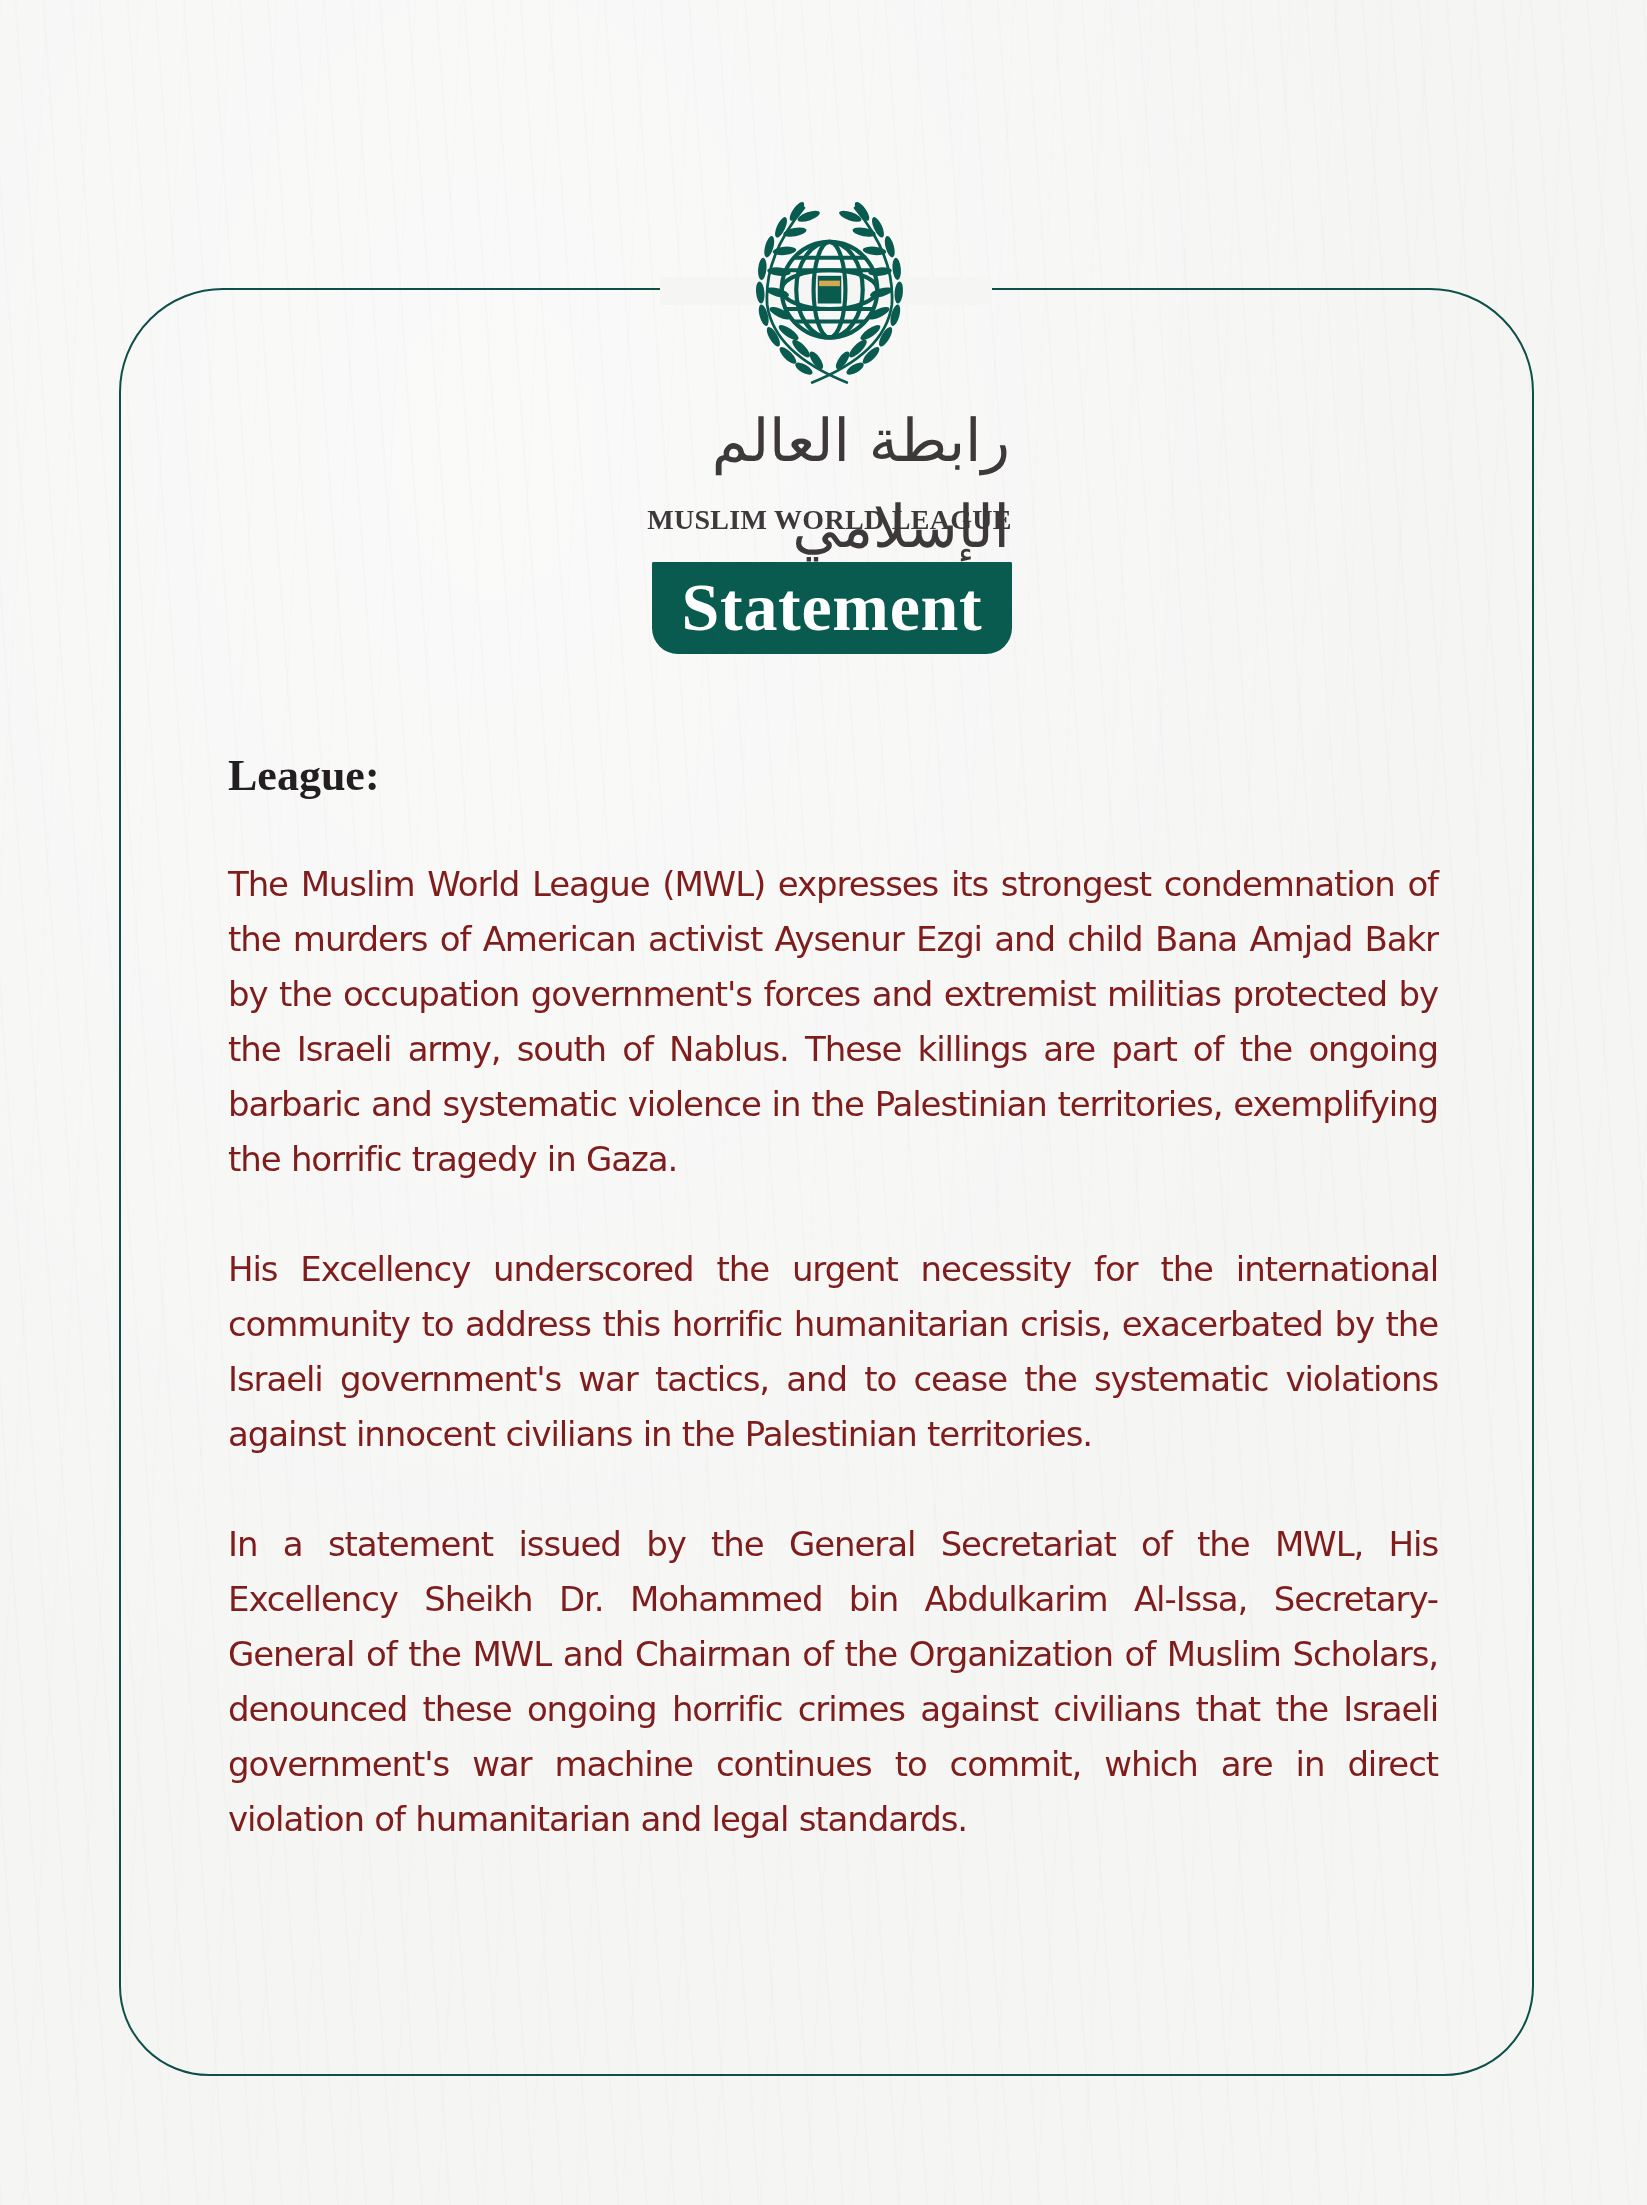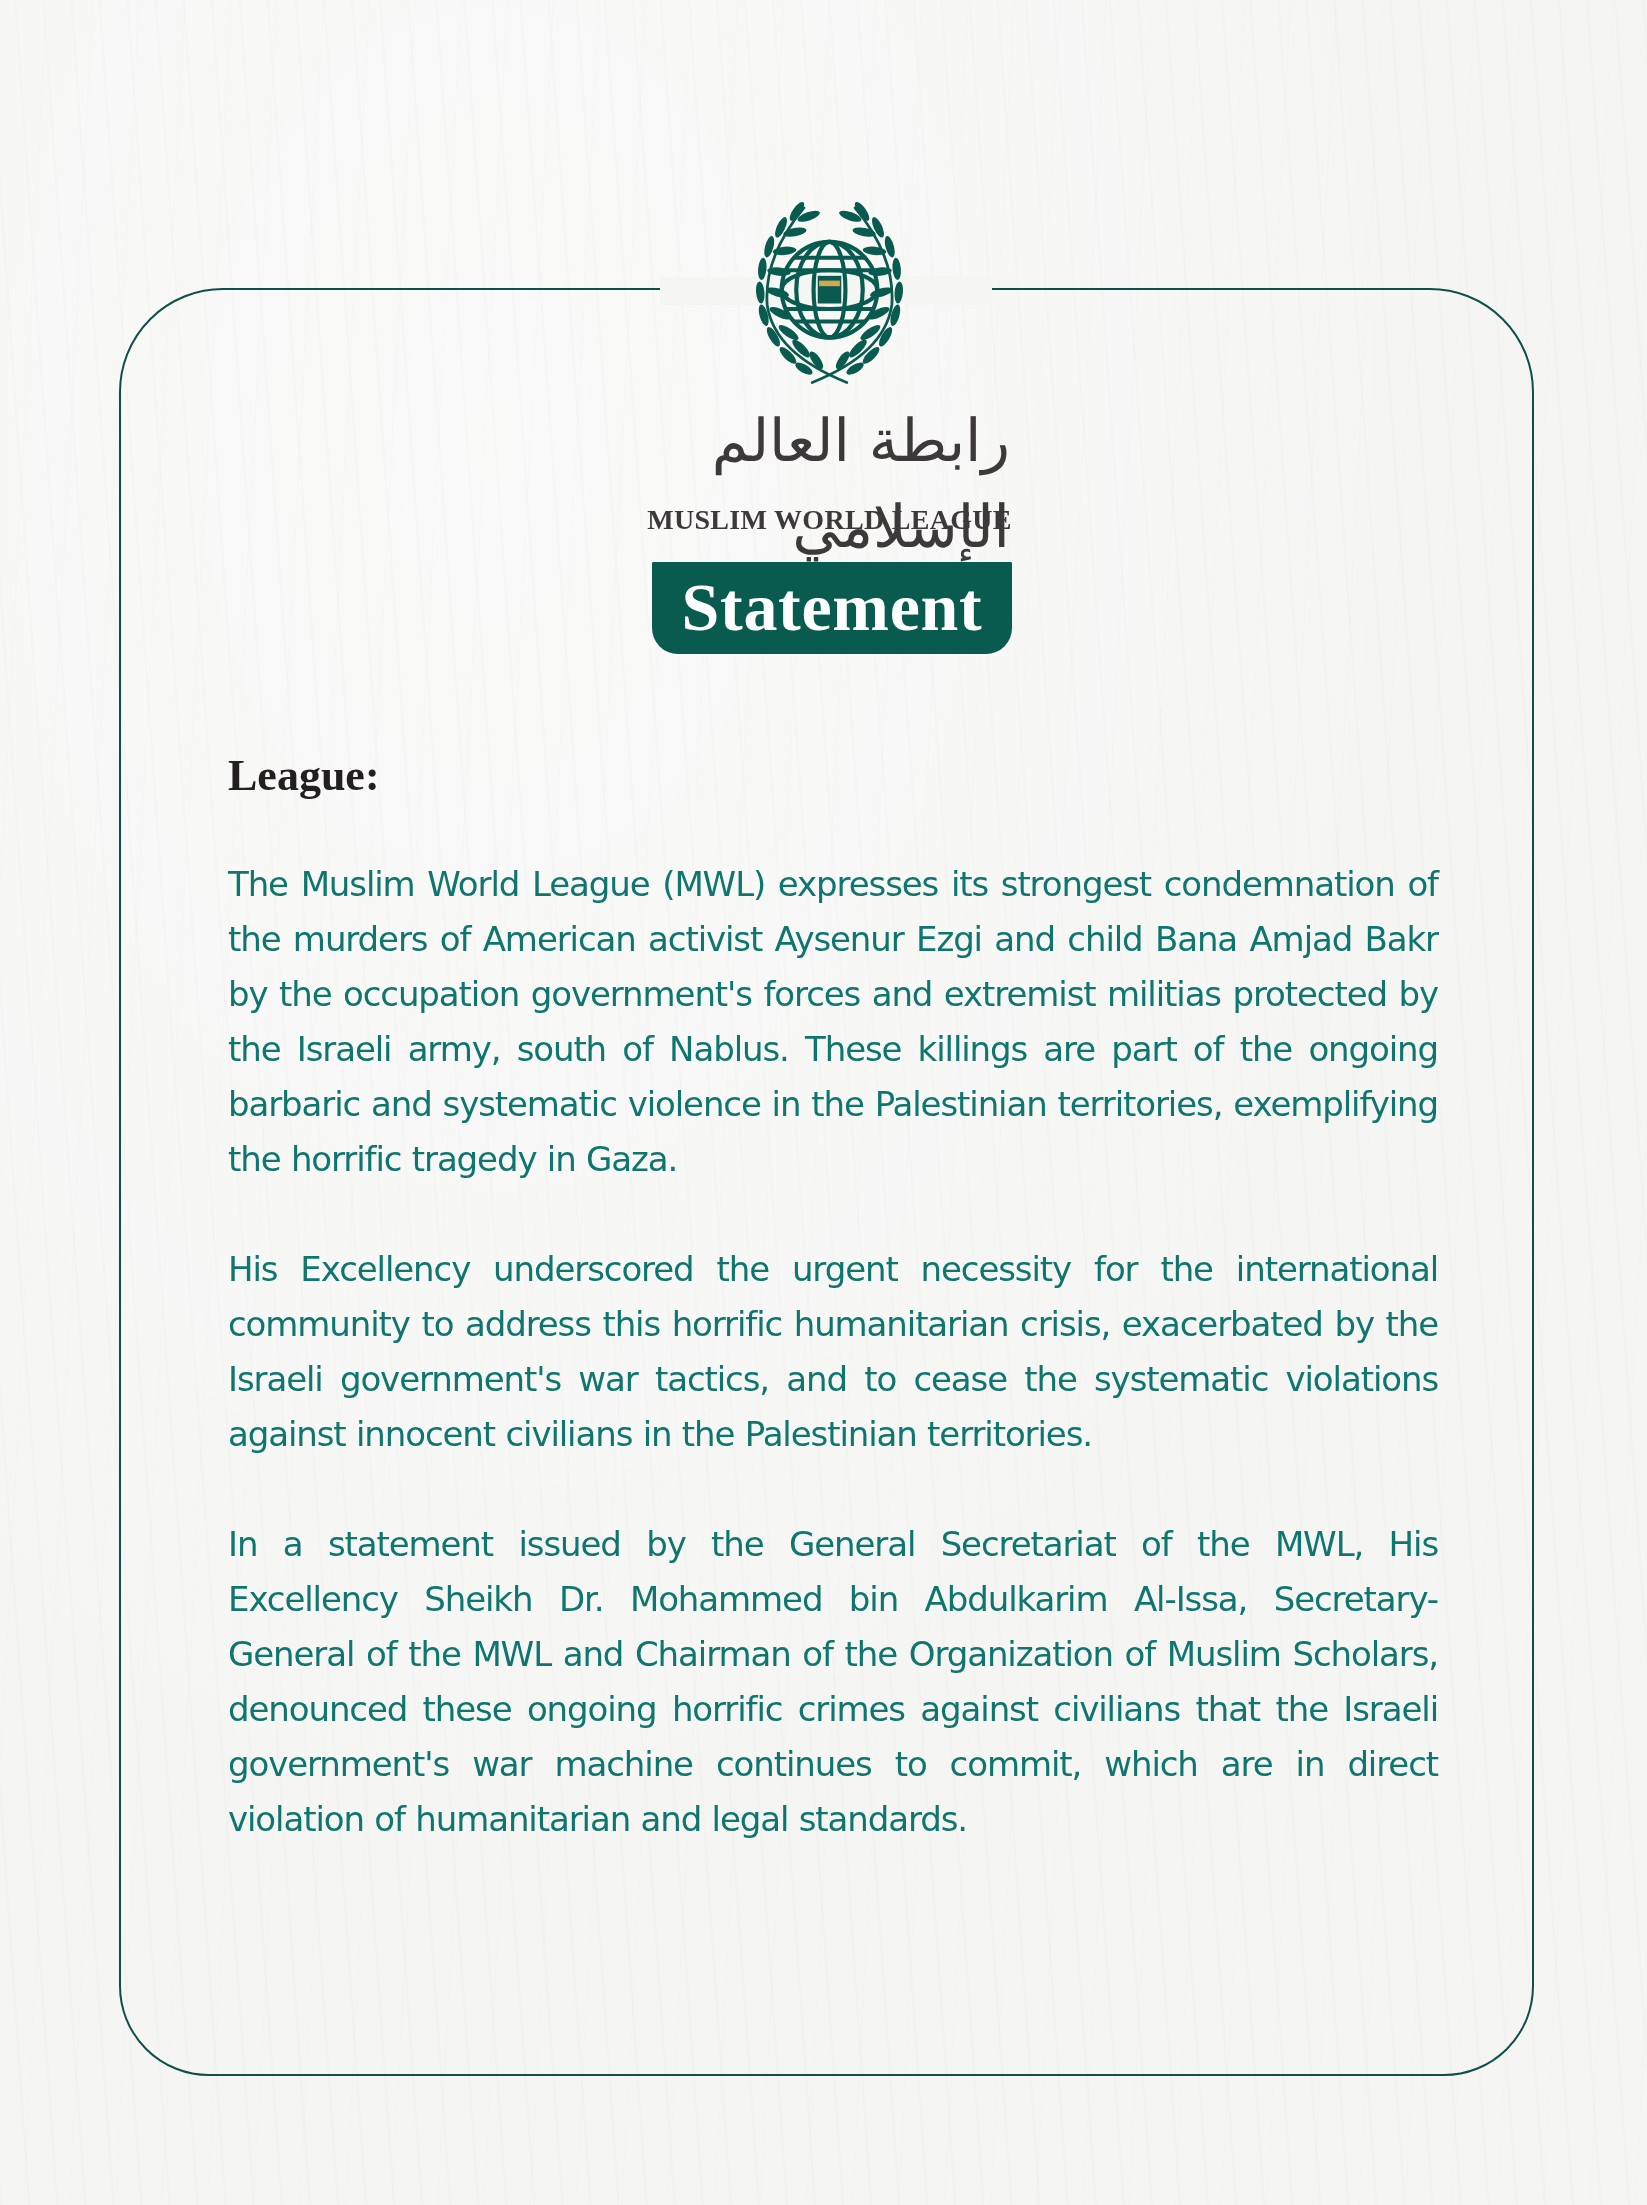--- a/index.html
+++ b/index.html
@@ -119,21 +119,21 @@
       width: 1210px;
     }
     .body-text p {
       margin: 0 0 55px 0;
       font-family: "DejaVu Sans", sans-serif;
       font-size: 34px;
       line-height: 55px;
       text-align: justify;
       letter-spacing: -1.1px;
       word-spacing: 0.7px;
-      color: #0f766e;
+      color: #7f1d1d;
     }
   </style>
 </head>
 <body>
 
 <div class="frame"></div>
 <div class="frame-gap"></div>
 
 <svg class="emblem" viewBox="0 0 270 270" xmlns="http://www.w3.org/2000/svg">
   <g fill="#085b4e">

